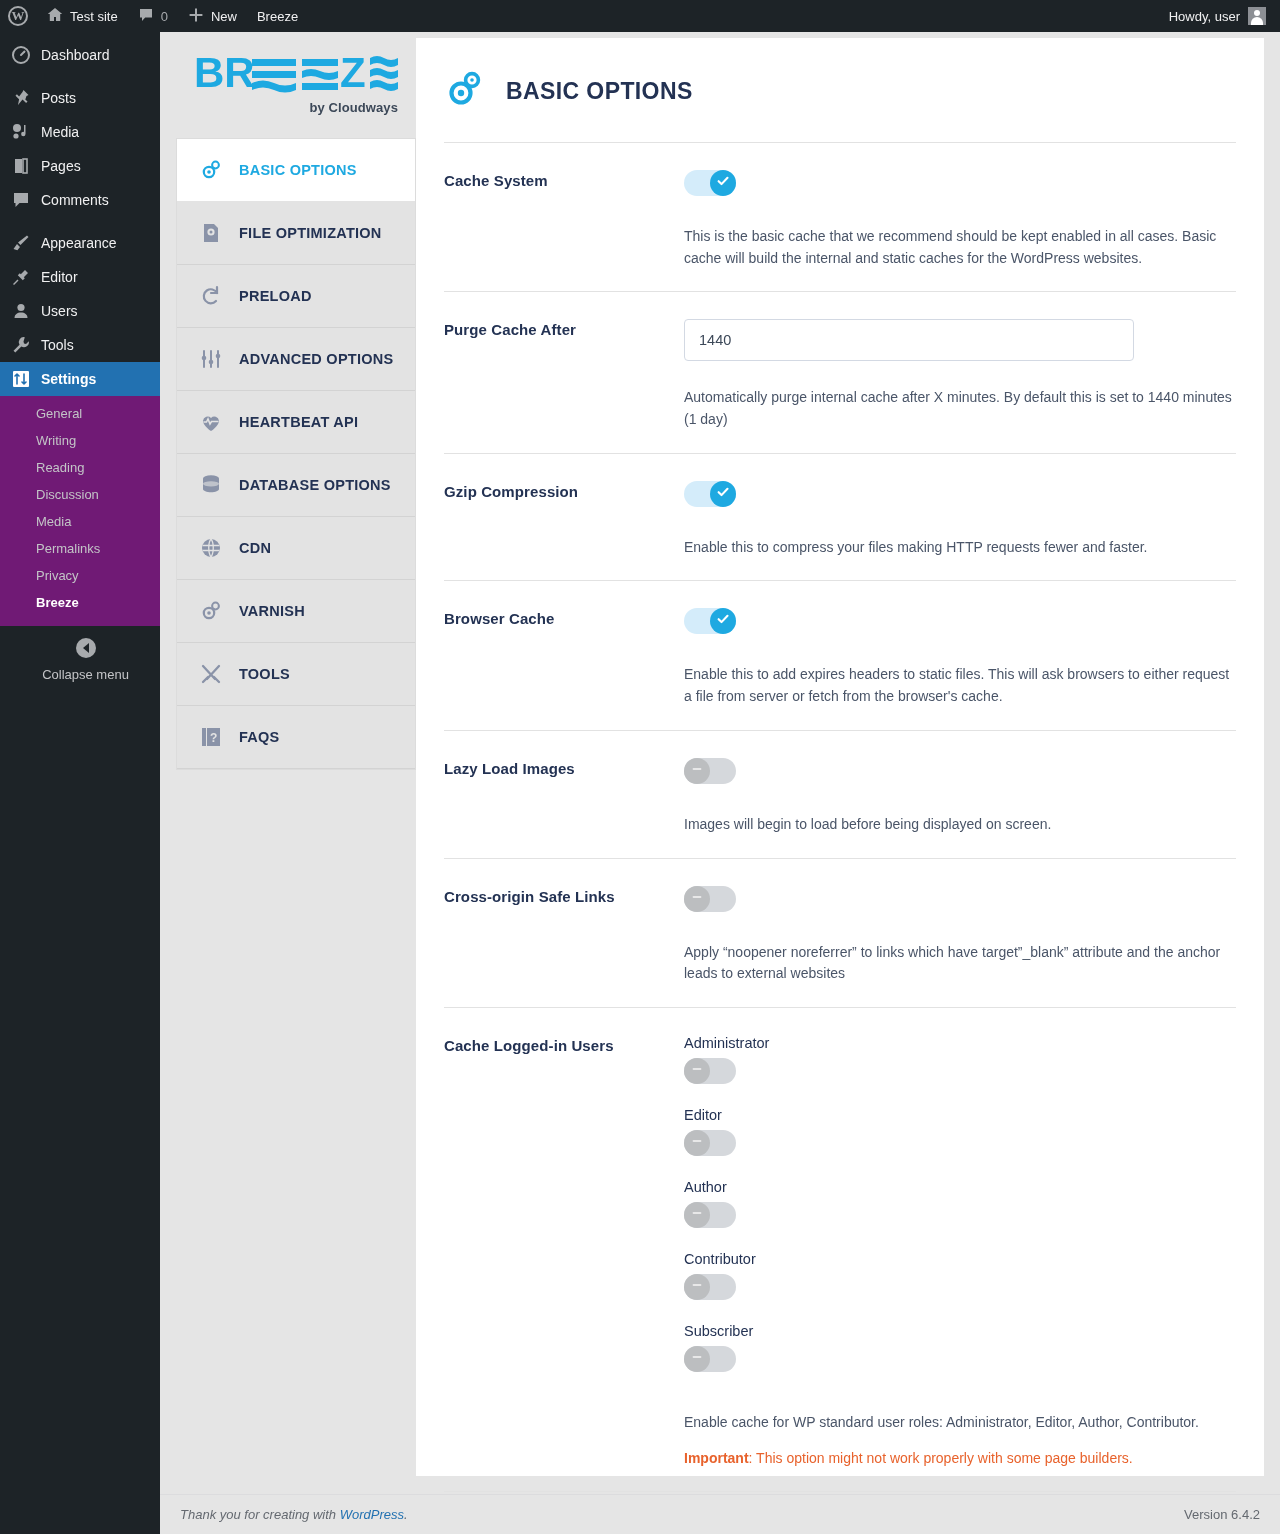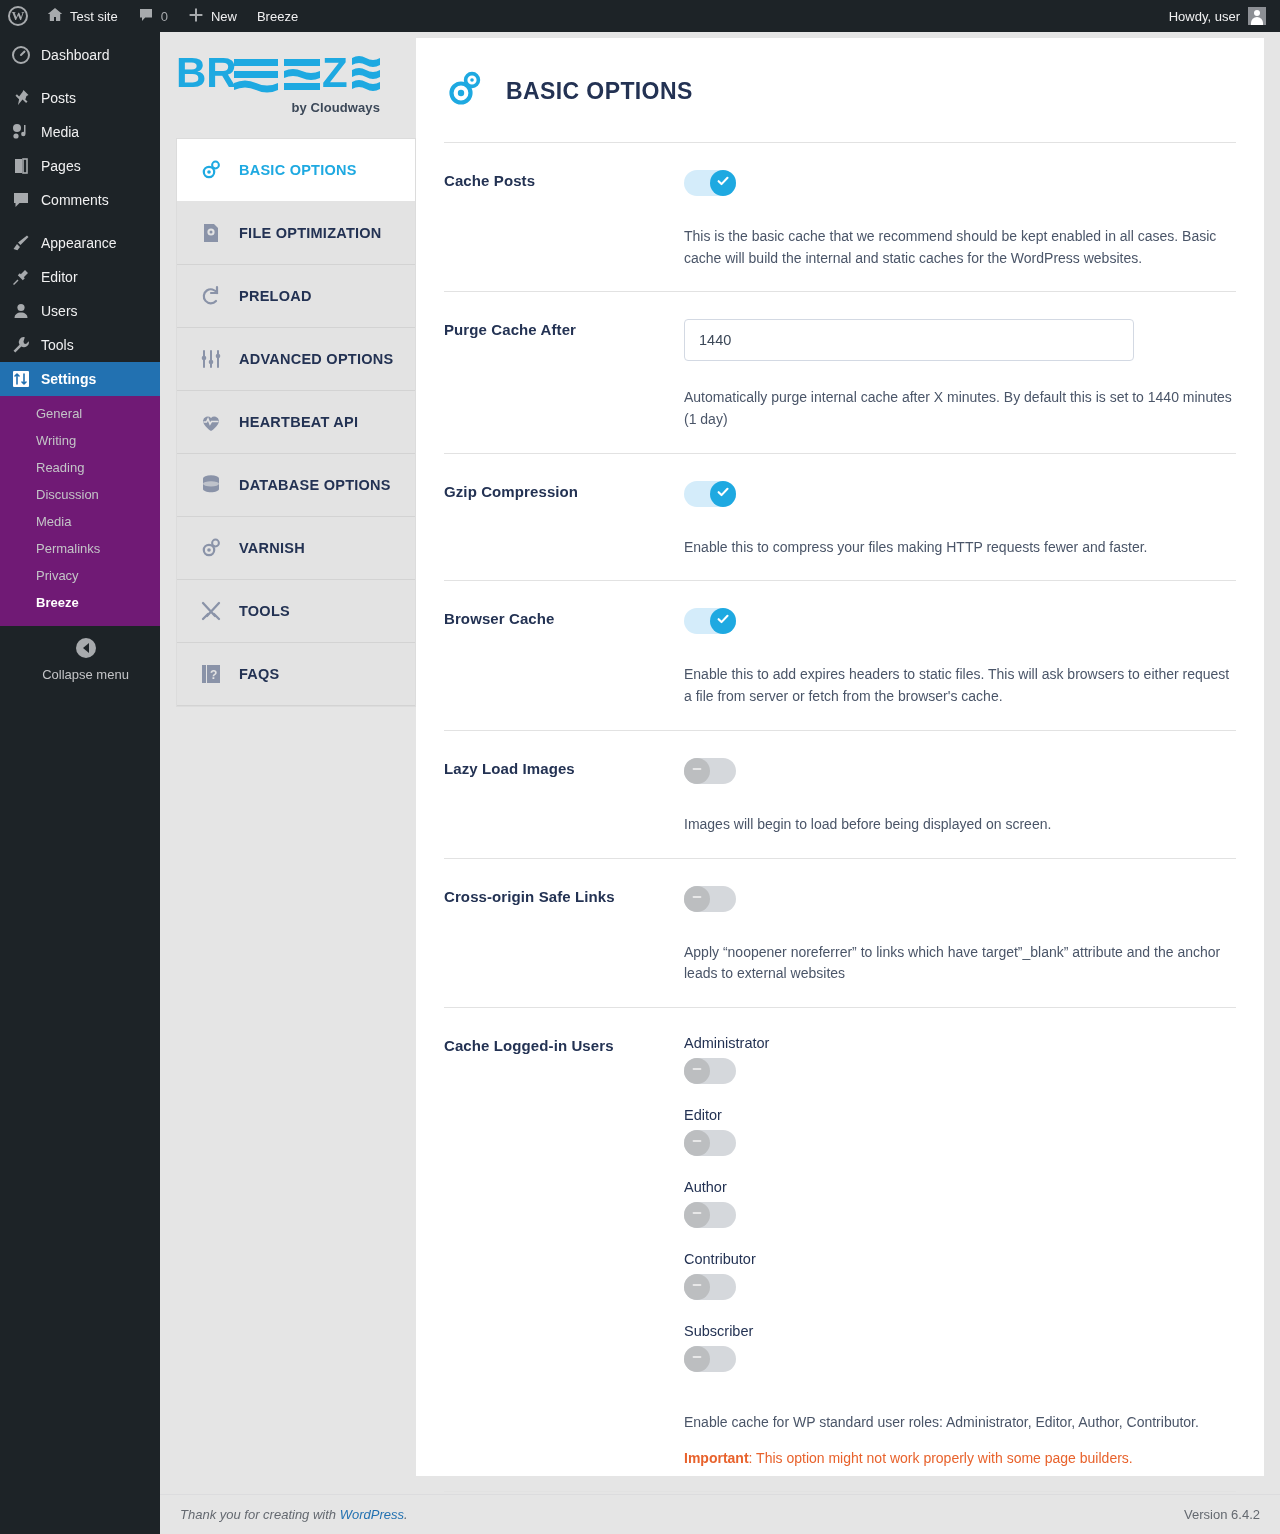--- a/index.html
+++ b/index.html
@@ -113,21 +113,21 @@
     width: 1088px; height: 1438px;
     display: flex;
   }
   
   .bz-nav {
     width: 240px; flex: 0 0 240px;
     padding-top: 0;
   }
   .bz-logo {
     height: 100px;
-    display: flex; align-items: center; 
+    display: flex; align-items: center; justify-content: center;
     padding-bottom: 8px;
   }
   .logo-inner { position: relative; width: 204px; height: 62px; }
   .logo-sub {
     position: absolute; right: 0; bottom: 0;
     font-size: 13px; font-weight: 700; color: #3c4858;
     letter-spacing: .1px;
     margin-top: 34px;
   }
   .bz-nav-list {
@@ -491,20 +491,29 @@
             <svg width="24" height="24" viewBox="0 0 24 24">
                 <ellipse cx="12" cy="5.5" rx="8" ry="3.2" fill="#8a93a8"></ellipse>
                 <path d="M4 5.5v5c0 1.8 3.6 3.2 8 3.2s8-1.4 8-3.2v-5" fill="#8a93a8"></path>
                 <path d="M4 11v5c0 1.8 3.6 3.2 8 3.2s8-1.4 8-3.2v-5" fill="#8a93a8"></path>
                 <ellipse cx="12" cy="10.8" rx="8" ry="2.6" fill="#e3e3e3" opacity=".6"></ellipse>
               </svg>
           </span>
           <span>DATABASE OPTIONS</span>
         </a>
 
+        <a class="bz-nav-item">
+          <span class="bz-nav-ico">
+            <svg width="24" height="24" viewBox="0 0 24 24">
+                <circle cx="12" cy="12" r="9" fill="#8a93a8"></circle>
+                <path d="M3.5 9.5h17M3.5 14.5h17M12 3c3 3.5 3 14 0 18M12 3c-3 3.5-3 14 0 18" fill="none" stroke="#e3e3e3" stroke-width="1.3"></path>
+              </svg>
+          </span>
+          <span>CDN</span>
+        </a>
 
         <a class="bz-nav-item">
           <span class="bz-nav-ico">
             <svg width="24" height="24" viewBox="0 0 24 24">
                 <circle cx="10" cy="14" r="5.2" fill="none" stroke="#8a93a8" stroke-width="2.2"></circle>
                 <circle cx="10" cy="14" r="1.8" fill="#8a93a8"></circle>
                 <circle cx="16.5" cy="7" r="3.4" fill="none" stroke="#8a93a8" stroke-width="2"></circle>
               </svg>
           </span>
           <span>VARNISH</span>
@@ -543,21 +552,21 @@
             <circle cx="17" cy="25" r="9.5" fill="none" stroke="#1ea9e1" stroke-width="4.2"></circle>
             <circle cx="17" cy="25" r="3.2" fill="#1ea9e1"></circle>
             <circle cx="28" cy="12" r="6.4" fill="none" stroke="#1ea9e1" stroke-width="3.6"></circle>
             <circle cx="28" cy="12" r="1.8" fill="#1ea9e1"></circle>
           </svg>
         </span>
         <h1>BASIC OPTIONS</h1>
       </div>
 
       <div class="row">
-        <div class="row-label">Cache Posts</div>
+        <div class="row-label">Cache System</div>
         <div class="row-body">
           <span class="tgl on">
             <span class="track"></span>
             <span class="knob">
               <span class="mark">
                 <svg width="14" height="14" viewBox="0 0 14 14">
                     <path d="M2.6 7.2l2.9 2.9 6-6.3" fill="none" stroke="#fff" stroke-width="2.1" stroke-linecap="round" stroke-linejoin="round"></path>
                   </svg>
               </span>
             </span>

